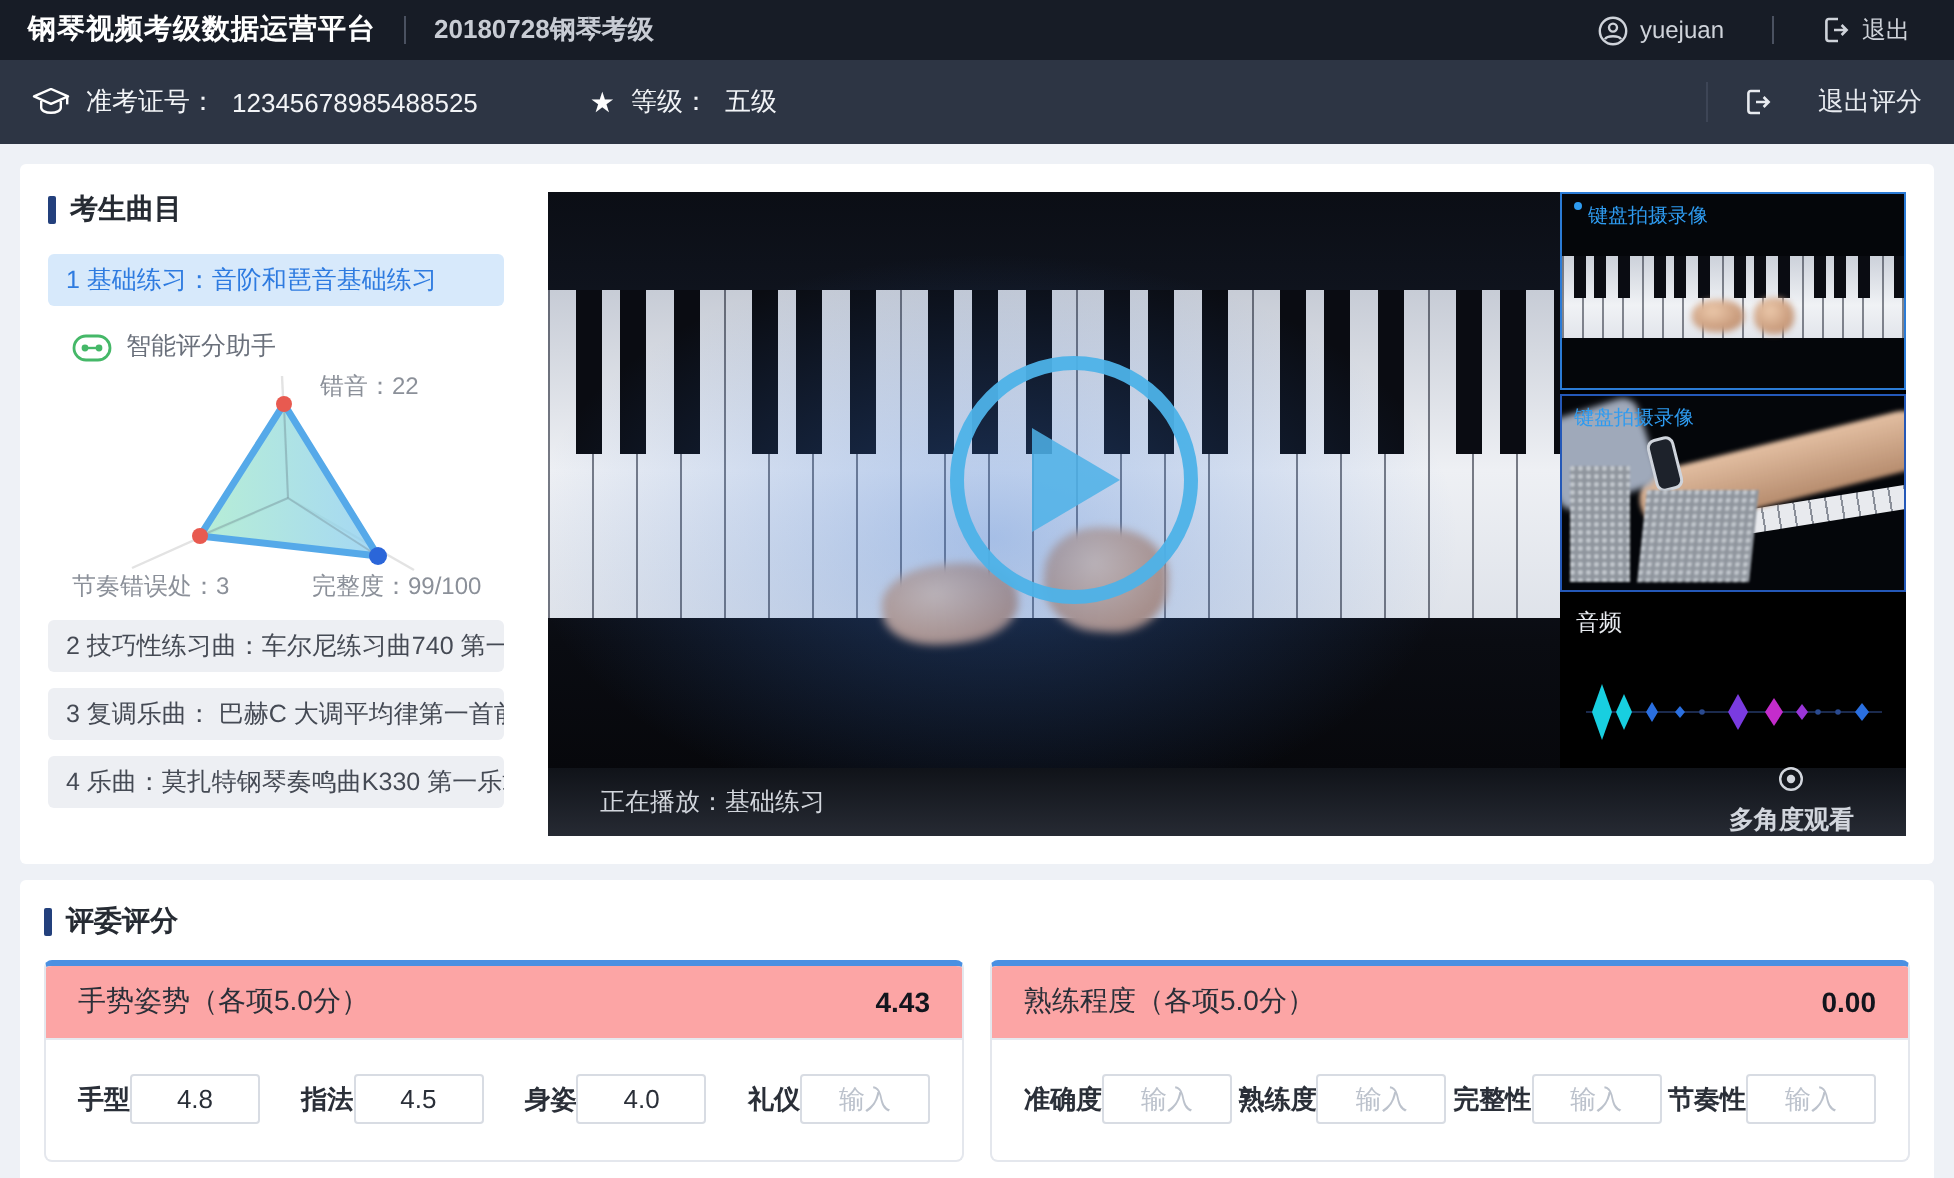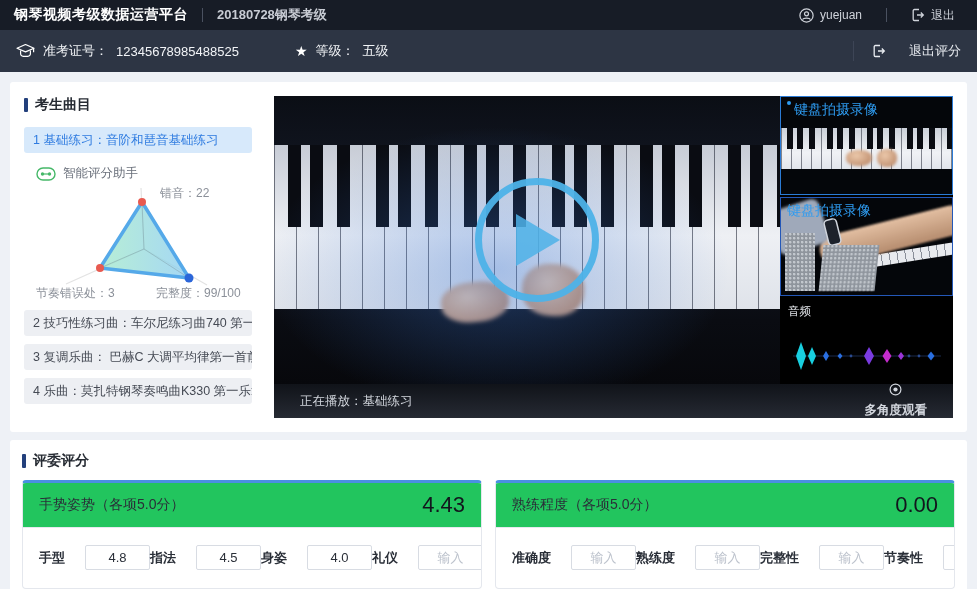--- a/index.html
+++ b/index.html
@@ -65,21 +65,21 @@
   .play-btn { position:absolute; left:52%; top:50%; transform:translate(-50%,-50%);
     width:124px; height:124px; border:7px solid rgba(77,178,232,.95); border-radius:50%;
     display:flex; align-items:center; justify-content:center; cursor:pointer; }
 
   
   .side-col { position:absolute; right:0; top:0; width:173px; bottom:34px;
     display:flex; flex-direction:column; background:#000; }
   .cam { position:relative; height:99px; border:1px solid #2b7bd6; background:#04060a;
     overflow:hidden; cursor:pointer; }
   .cam + .cam { margin-top:2px; border-color:#2458b8; }
-  .cam-label { position:absolute; top:4px; left:6px; font-size:14px; color:#2e9bf0;
+  .cam-label { position:absolute; top:4px; left:6px; font-size:10px; color:#2e9bf0;
     z-index:3; display:flex; align-items:flex-start; gap:3px; }
   .rec-dot { width:4px; height:4px; border-radius:50%; background:#2e9bf0; }
   .mini-band { position:absolute; left:0; right:0; top:32%; height:42%;
     background:repeating-linear-gradient(90deg,rgba(20,25,40,.5) 0 1px,transparent 1px 10px),
       linear-gradient(180deg,#ccd1da 0%,#f0f2f5 60%,#e2e5eb 100%); }
   .mini-black { position:absolute; top:0; left:0; right:0; height:52%;
     background:repeating-linear-gradient(90deg,
       transparent 0 6px,#0a0c12 6px 12px,transparent 12px 16px,
       #0a0c12 16px 22px,transparent 22px 28px,#0a0c12 28px 34px,transparent 34px 40px); }
   .mini-hand1 { width:26px; height:16px; left:38%; bottom:8%; filter:blur(1.5px); }
@@ -111,26 +111,26 @@
     padding:0 26px; font-size:12.5px; color:#d2d6dd; }
   .multi-angle { display:flex; align-items:center; gap:6px; cursor:pointer; font-weight:bold;flex-direction:column; }
 
   
   .scoring-panel { margin:8px 10px 0 10px; background:#fff; border-radius:3px;
     padding:12px 12px 16px 12px; }
   .cards-row { display:flex; gap:13px; margin-top:10px; }
   .score-card { flex:1; border:1px solid #e4e7ed; border-top:3px solid #4a90e2;
     border-radius:4px; background:#fff; overflow:hidden; }
   .score-head { display:flex; align-items:center; justify-content:space-between;
-    padding:9px 16px; background:#22c55e; border-bottom:1px solid #e6e9ef; }
+    padding:9px 16px; background:#fca5a5; border-bottom:1px solid #e6e9ef; }
   .score-title { font-size:14px; color:#2a2f38; }
-  .score-total { font-size:22px; font-weight:normal; color:#12151d; }
+  .score-total { font-size:14px; font-weight:bold; color:#12151d; }
   .score-body { display:flex; align-items:center; justify-content:space-between;
     padding:17px 16px 18px 16px; }
-  .field { display:flex; align-items:center; gap:20px; }
+  .field { display:flex; align-items:center; gap:0; }
   .field-label { font-size:13px; color:#2a2f38; font-weight:600; white-space:nowrap; }
   .field-input { width:65px; height:25px; border:1px solid #d8dce3; border-radius:2px;
     text-align:center; font-size:13px; color:#2a2f38; outline:none;
     font-family:"Liberation Sans","DejaVu Sans",sans-serif; }
   .field-input::placeholder { color:#bcc2cc; }
 
   svg { display:block; }
   .icon-inline { display:inline-flex; align-items:center; }
 </style>
 </head>

